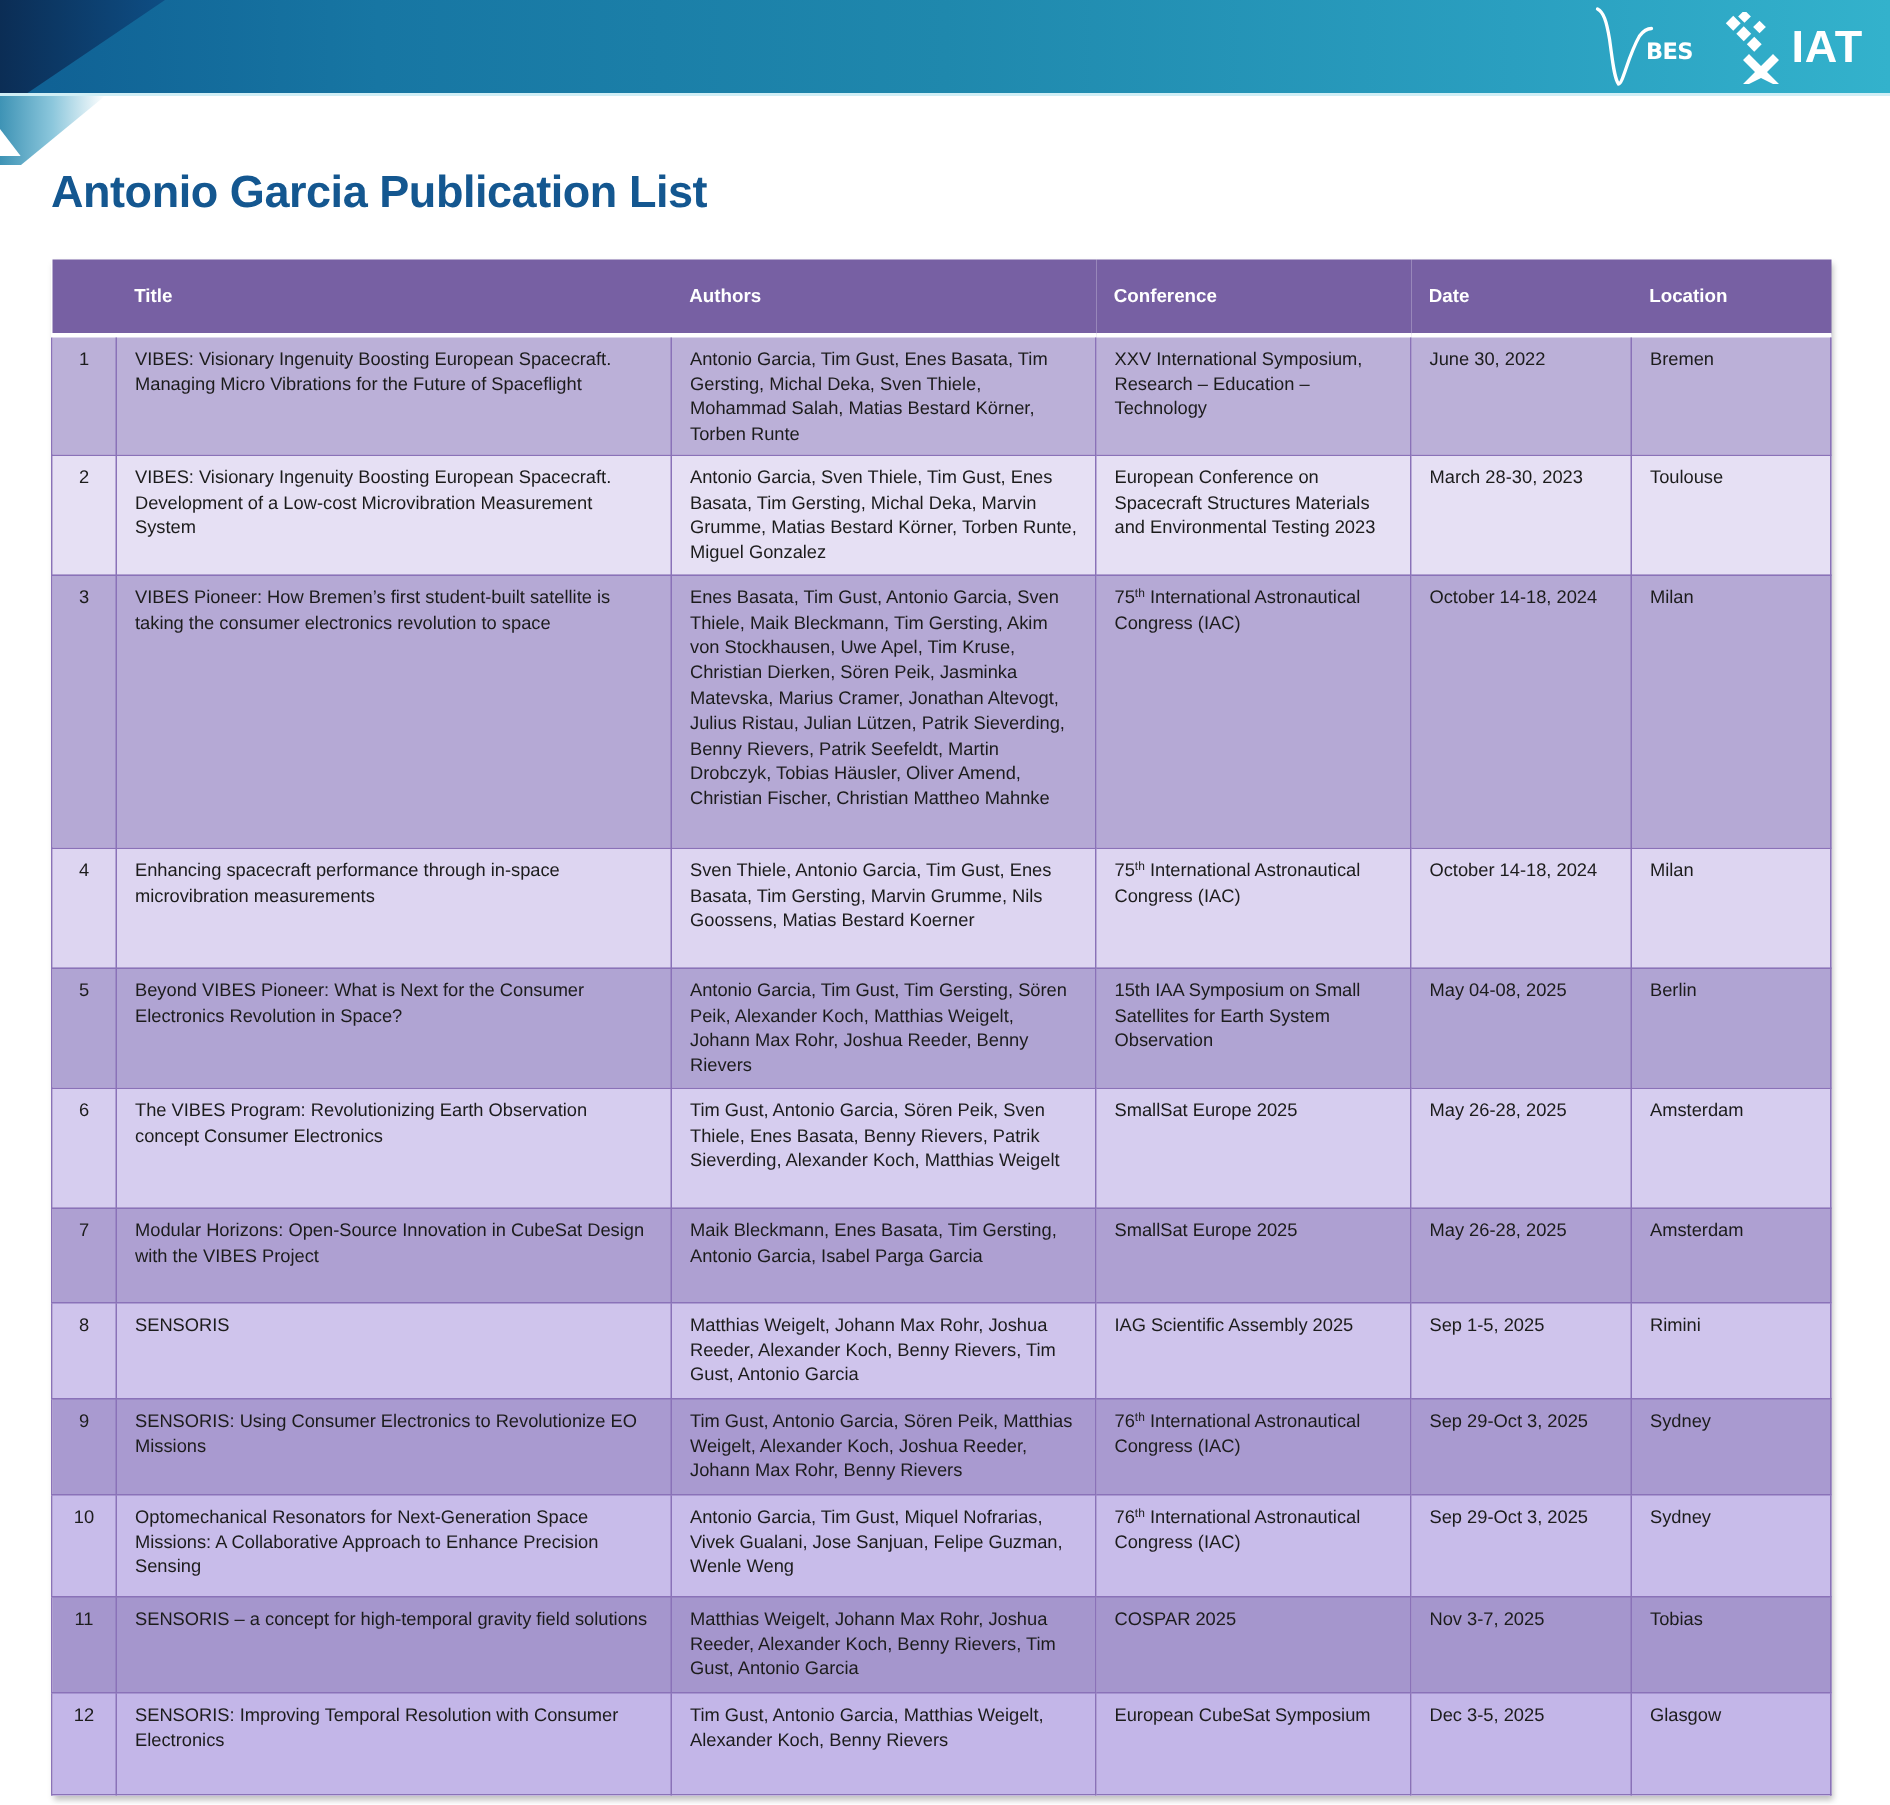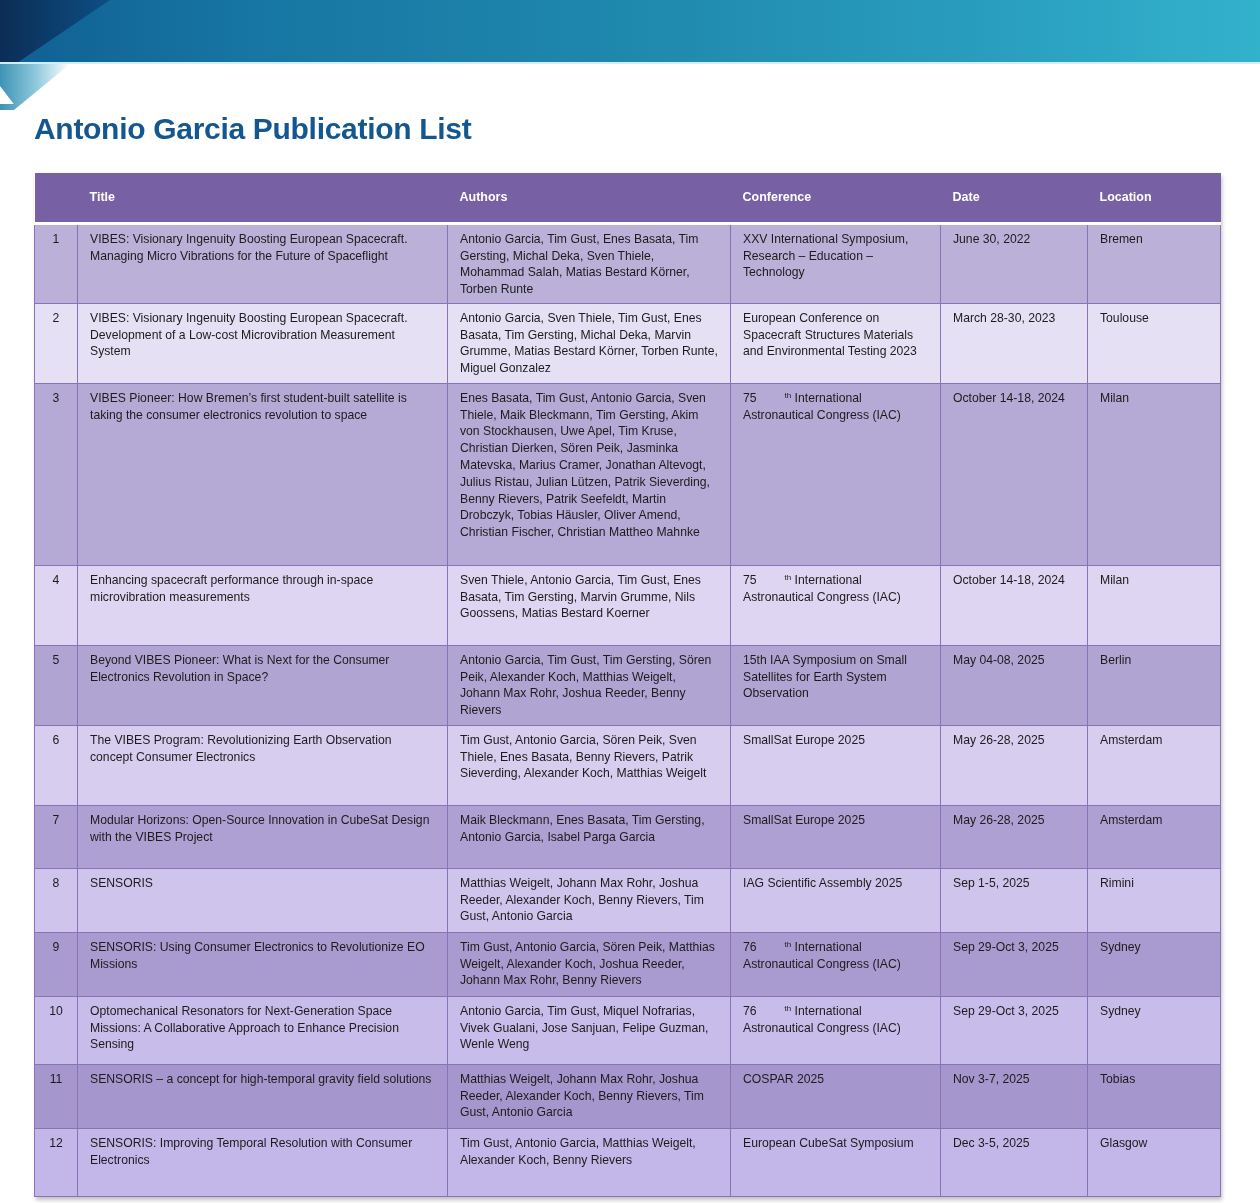--- a/index.html
+++ b/index.html
@@ -59,28 +59,47 @@
     tr.r3 td { background: #b5a9d5; }
     tr.r4 td { background: #ddd5f1; }
     tr.r5 td { background: #b0a4d3; }
     tr.r6 td { background: #d6cdef; }
     tr.r7 td { background: #aea0d2; }
     tr.r8 td { background: #cfc4ec; }
     tr.r9 td { background: #a99ad0; }
     tr.r10 td { background: #c8bcea; }
     tr.r11 td { background: #a596cd; }
     tr.r12 td { background: #c3b6e8; }
-    sup { font-size: 8px; line-height: 0; vertical-align: 4px; margin-left: 28px; }
+    sup { font-size: 8px; line-height: 0; vertical-align: 4px; }
   </style>
 </head>
 <body>
 
 <div class="banner">
   <div class="banner-dark"></div>
   <div class="banner-stripe"></div>
+  <div class="logos">
+    <div class="logo-vibes">
+      <svg width="40" height="56" viewBox="0 0 40 56">
+        <path d="M2 2 C6 4, 8 10, 10 22 C12 36, 13 48, 16 52 C19 52, 22 34, 30 20 C33 16, 36 15, 38 15" fill="none" stroke="#ffffff" stroke-width="2.2" stroke-linecap="round"></path>
+      </svg>
+      <span class="logo-vibes-text">BES</span>
+    </div>
+    <div class="logo-iat">
+      <svg width="40" height="48" viewBox="0 0 40 48">
+        <rect x="2" y="4" width="7" height="7" transform="rotate(45 5.5 7.5)" fill="#fff"></rect>
+        <rect x="9" y="11" width="7" height="7" transform="rotate(45 12.5 14.5)" fill="#fff"></rect>
+        <rect x="16" y="18" width="7" height="7" transform="rotate(45 19.5 21.5)" fill="#fff"></rect>
+        <rect x="10" y="0" width="6" height="6" transform="rotate(45 13 3)" fill="#fff"></rect>
+        <rect x="20" y="7" width="6" height="6" transform="rotate(45 23 10)" fill="#fff"></rect>
+        <path d="M16 28 L24 36 L32 28 L36 32 L28 40 L36 48 L32 48 L24 44 L16 48 L12 48 L20 40 L12 32 Z" fill="#fff"></path>
+      </svg>
+      <span class="logo-iat-text">IAT</span>
+    </div>
+  </div>
 </div>
 <div class="tri-under"></div>
 <div class="tri-under2"></div>
 
 <h1 class="page-title">Antonio Garcia Publication List</h1>
 
 <div class="table-wrap">
   <table>
     <colgroup>
       <col style="width:43px">

